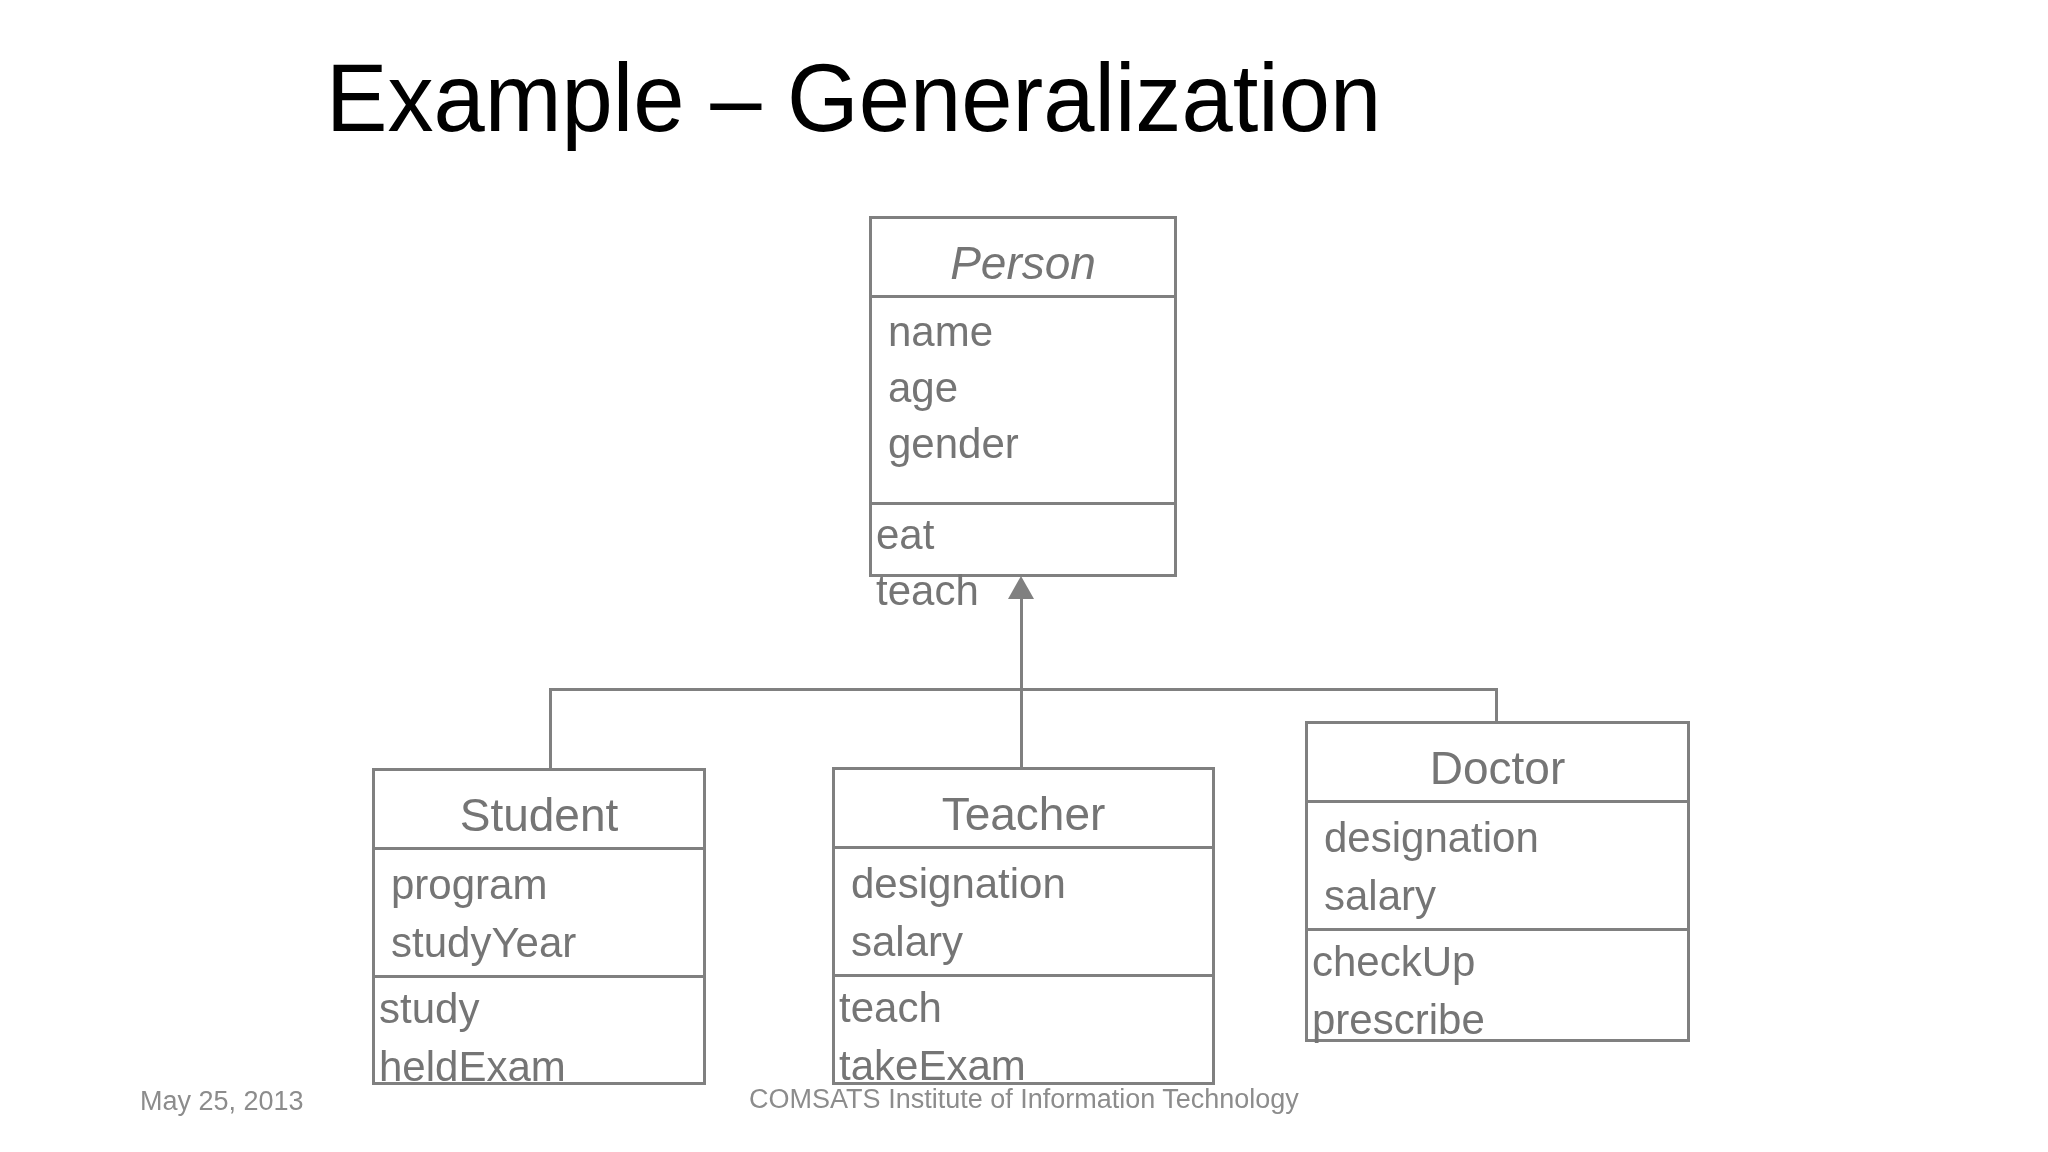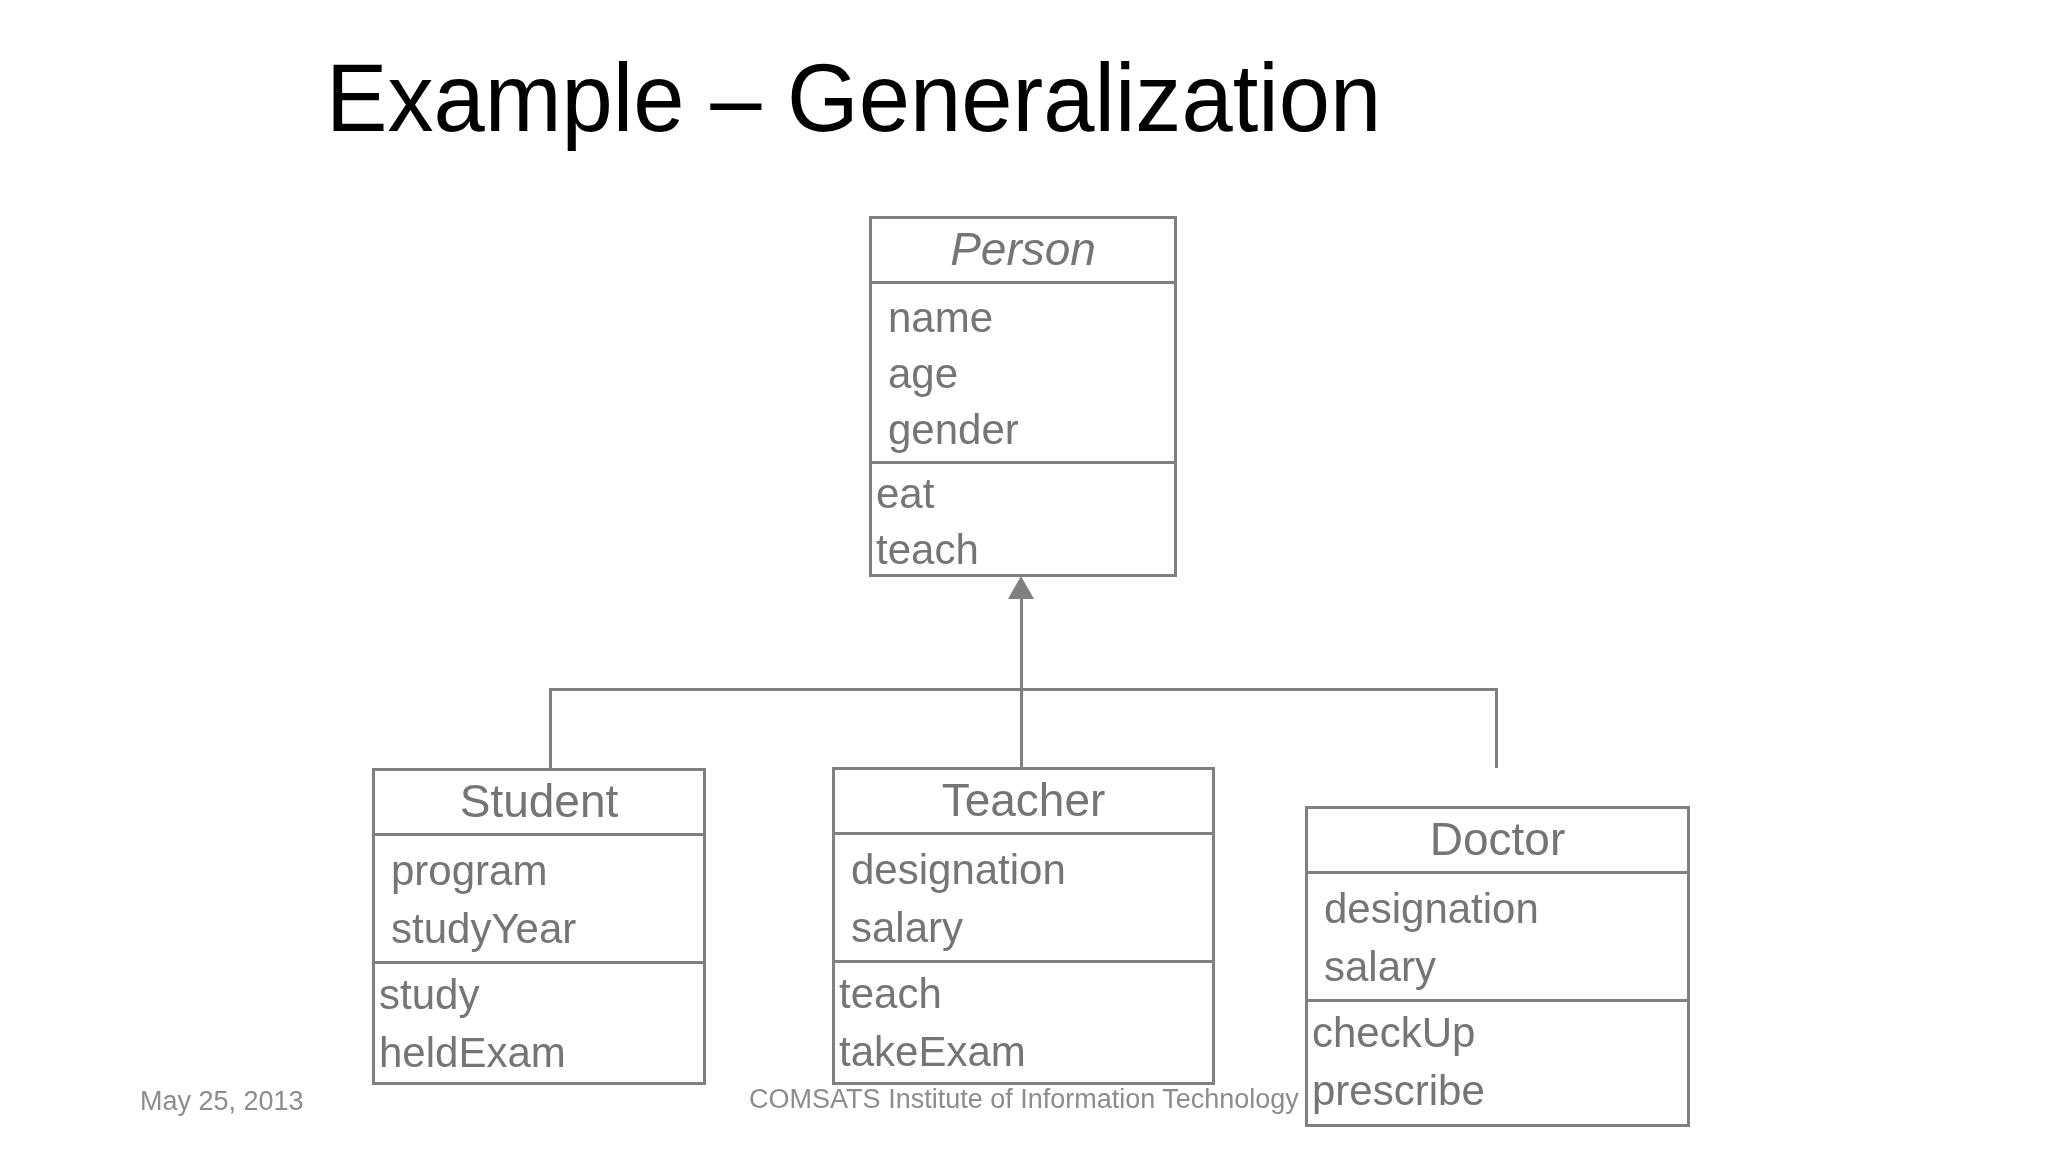--- a/index.html
+++ b/index.html
@@ -36,20 +36,21 @@
     flex-direction:column;
   }
   .c-title{
     box-sizing:border-box;
     height:65px;
     line-height:60px;
     font-size:46px;
     text-align:center;
     border-bottom:3px solid var(--line);
     flex:0 0 auto;
+    margin-top:14px;
   }
   .c-title.italic{font-style:italic;}
   .c-attrs{
     box-sizing:border-box;
     flex:0 0 auto;
     padding:6px 0 0 16px;
     font-size:42px;
   }
   .c-methods{
     box-sizing:border-box;
@@ -84,21 +85,21 @@
 </style>
 </head>
 <body>
 
 <div id="stage">
 
   <div class="slide-title">Example – Generalization</div>
 
   <div class="class-box lh56" style="left:869px;top:216px;width:308px;height:361px;">
     <div class="c-title italic" style="height:65px;">Person</div>
-    <div class="c-attrs" style="height:177px;">
+    <div class="c-attrs" style="height:204px;">
       <div>name</div>
       <div>age</div>
       <div>gender</div>
     </div>
     <div class="c-methods">
       <div>eat</div>
       <div>teach</div>
     </div>
   </div>
 
@@ -125,21 +126,21 @@
     <div class="c-attrs" style="height:125px;">
       <div>designation</div>
       <div>salary</div>
     </div>
     <div class="c-methods">
       <div>teach</div>
       <div>takeExam</div>
     </div>
   </div>
 
-  <div class="class-box lh58" style="left:1305px;top:806px;width:385px;height:321px;">
+  <div class="class-box lh58" style="left:1305px;top:721px;width:385px;height:321px;">
     <div class="c-title">Doctor</div>
     <div class="c-attrs" style="height:125px;">
       <div>designation</div>
       <div>salary</div>
     </div>
     <div class="c-methods">
       <div>checkUp</div>
       <div>prescribe</div>
     </div>
   </div>

